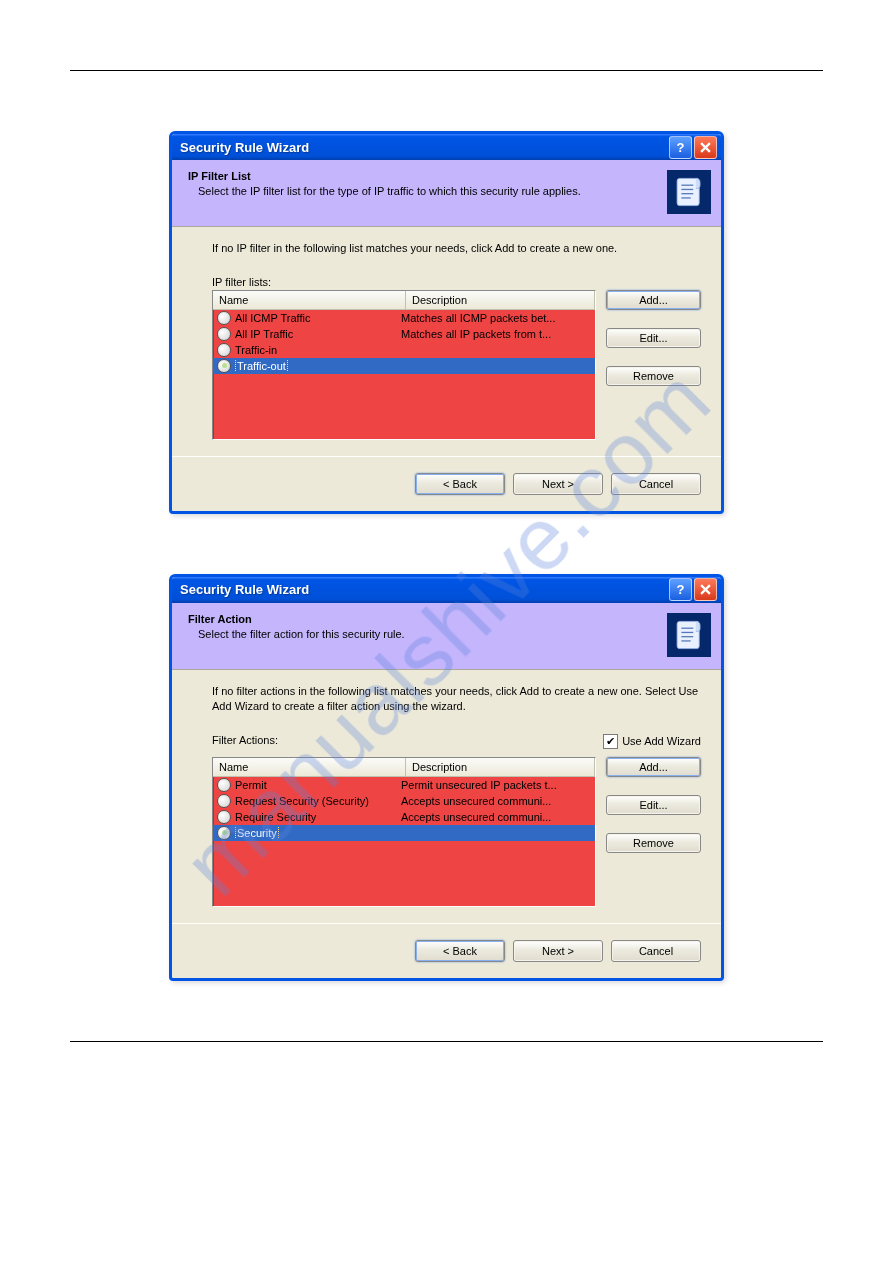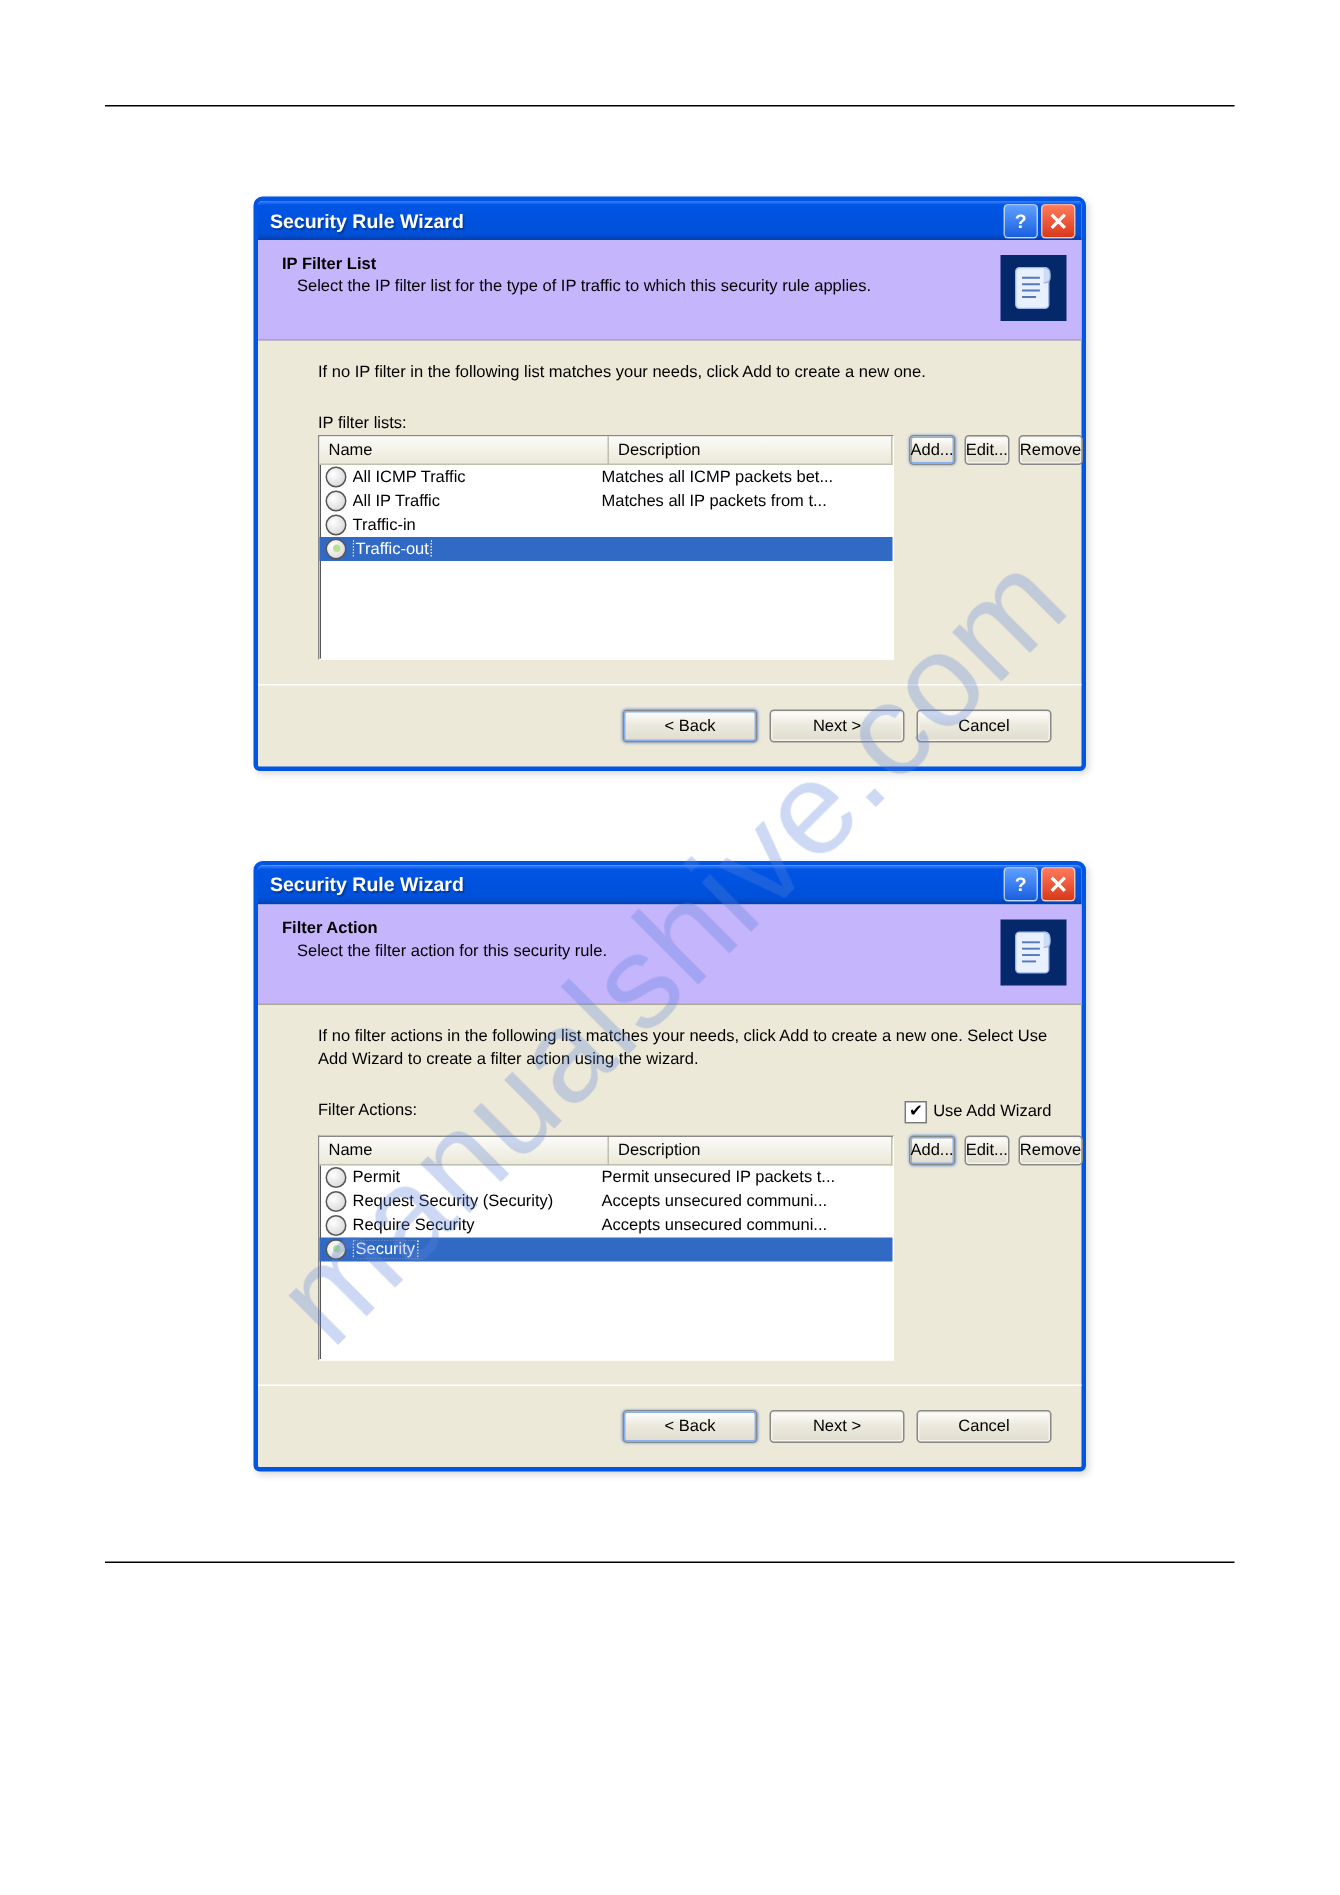--- a/index.html
+++ b/index.html
@@ -76,21 +76,21 @@
     width:13px; height:13px; border:1px solid #7a7a7a;
     display:inline-flex; align-items:center; justify-content:center;
     background:#fff; margin-right:4px; font-size:11px; line-height:1;
   }
   .content-columns { display:flex; gap:10px; align-items:flex-start; }
   .listbox {
     border-top: 1px solid #888;
     border-left: 1px solid #888;
     border-right: 1px solid #fff;
     border-bottom: 1px solid #fff;
-    background: #ffffff;
+    background: #ef4444;
     flex: 1;
     height: 148px;
     box-shadow: inset 1px 1px 0 #555;
     font-size: 11px;
   }
   .list-header {
     display:flex;
     background: #ece9d8;
   }
   .list-header .col {
@@ -110,21 +110,21 @@
     width:12px; height:12px; border:1px solid #555; border-radius:50%;
     display:inline-flex; align-items:center; justify-content:center;
     background:radial-gradient(circle at 35% 35%, #fff, #d0d0d0);
     margin-right:4px; flex-shrink:0;
   }
   .radio .dot { width:5px; height:5px; background:#3a6a3a; border-radius:50%; display:none; }
   .list-row.sel .radio .dot { display:block; background:#b8e090; }
   .row-name { flex:0 0 166px; white-space:nowrap; overflow:hidden; }
   .list-row.sel .row-name span { border:1px dotted #ffe27a; padding:0 1px; }
   .row-desc { flex:1; white-space:nowrap; overflow:hidden; text-overflow:ellipsis; }
-  .side-buttons { width:95px; display:flex; flex-direction:row; gap:6px; }
+  .side-buttons { width:95px; display:flex; flex-direction:column; gap:18px; }
   .win-btn {
     border:1px solid #888;
     background:linear-gradient(to bottom,#fff,#eceade 45%,#e0ddcf);
     padding:3px 0;
     text-align:center;
     border-radius:3px;
     font-size:11px;
     box-shadow:0 0 0 1px #f5f3ea inset;
   }
   .win-btn:first-child { box-shadow:0 0 0 1px #88b0ee inset, 0 0 2px #6a9ae8; }

